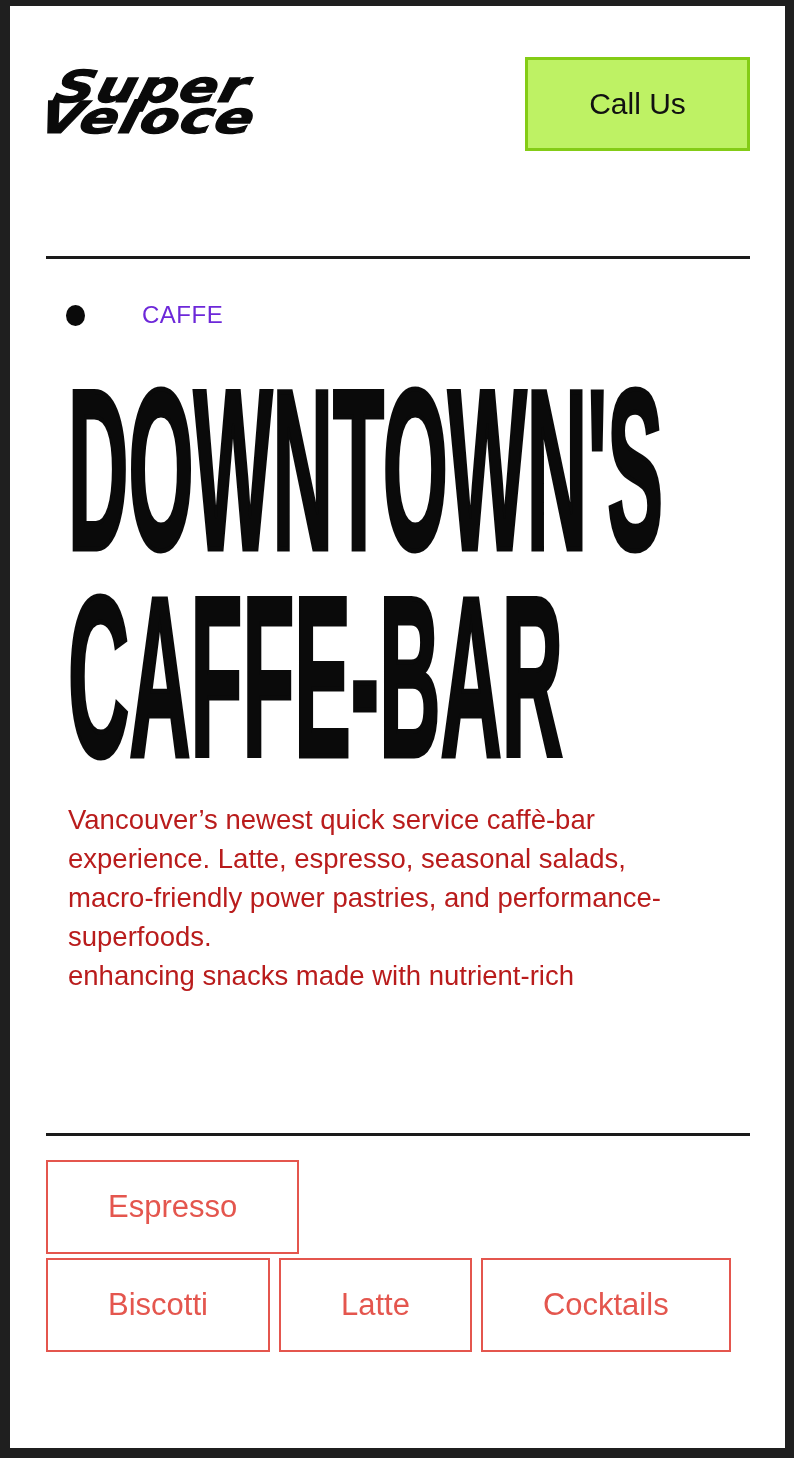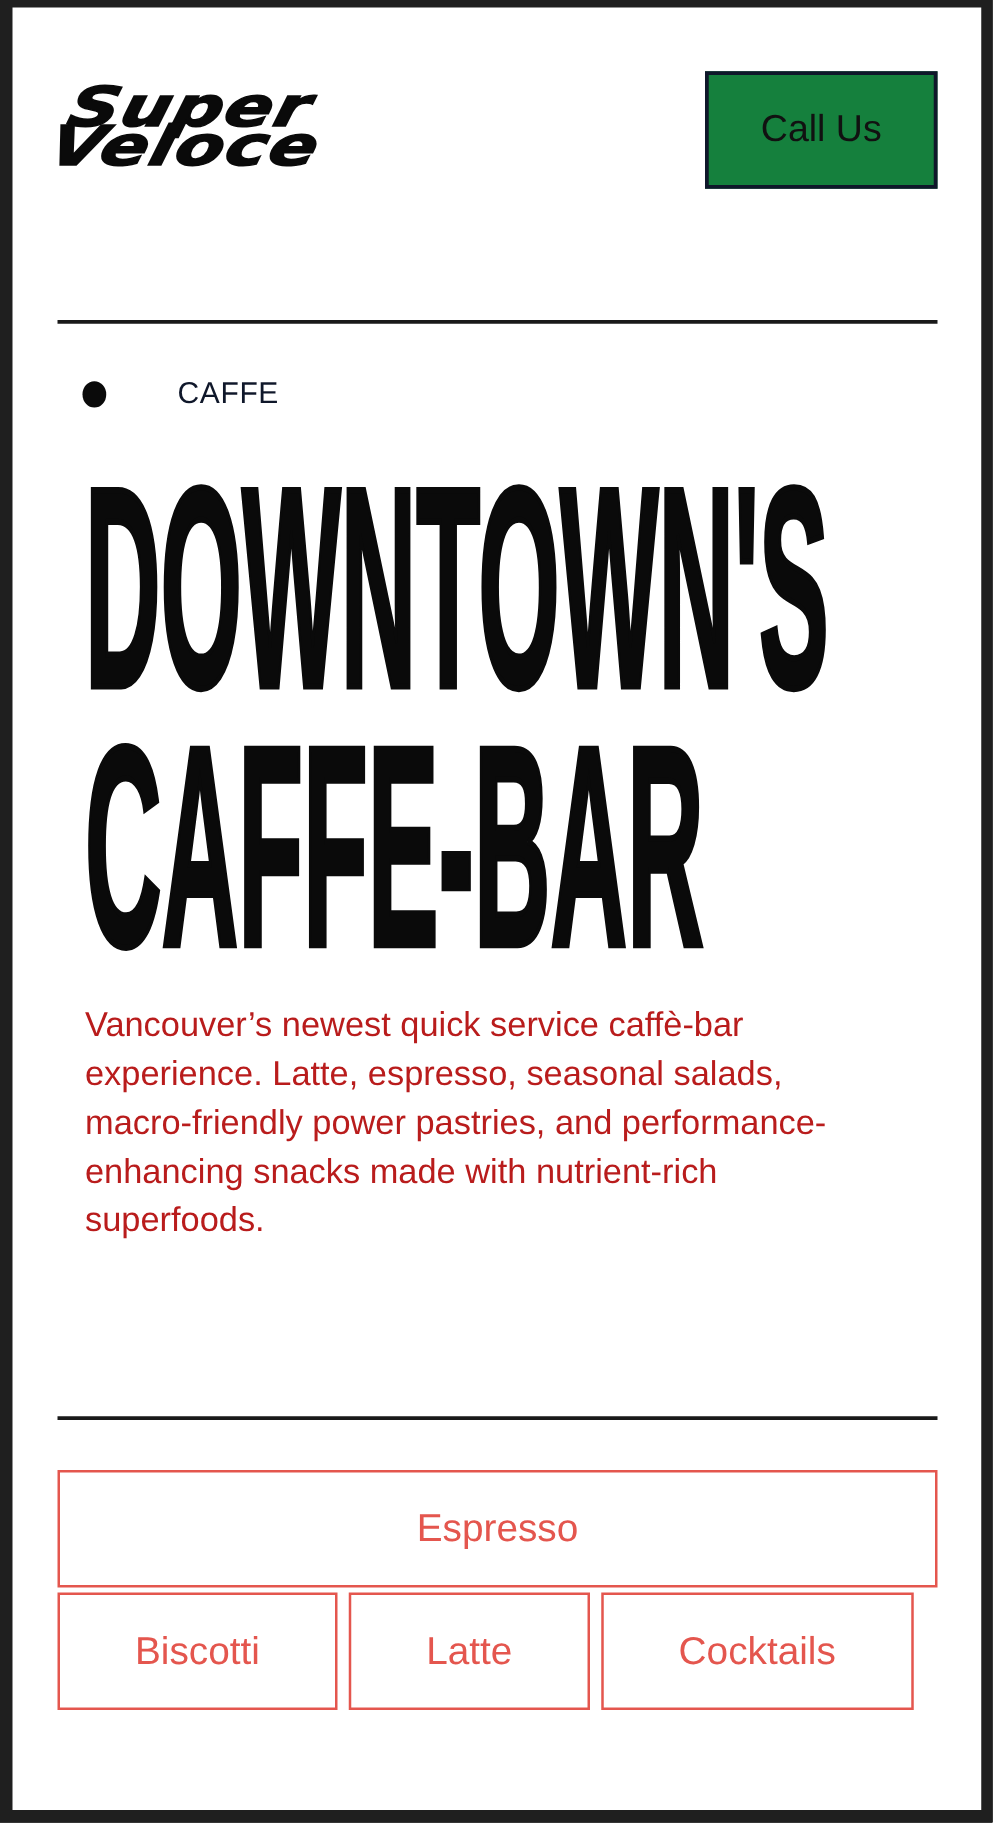--- a/index.html
+++ b/index.html
@@ -42,23 +42,23 @@
     line-height:31px;
     letter-spacing:1px;
     transform:skewX(-14deg) scaleX(1.28);
     transform-origin:0 50%;
     -webkit-text-stroke:1.2px #0a0a0a;
     cursor:pointer;
     white-space:nowrap;
   }
   .logo .l2{margin-left:-6px;}
   .call-btn{
-    width:186px;height:94px;
-    background:#15803d;
-    border:3px solid #0f172a;
+    width:225px;height:94px;
+    background:#bef264;
+    border:3px solid #84cc16;
     font-family:"Liberation Sans", sans-serif;
     font-size:30px;
     color:#111;
     display:flex;align-items:center;justify-content:center;
     cursor:pointer;
   }
   
   .rule{
     border:none;
     border-top:3px solid #1a1a1a;
@@ -75,21 +75,21 @@
   .dot{
     width:19px;height:21px;
     background:#0a0a0a;
     border-radius:50%;
     flex:0 0 auto;
   }
   .eyebrow-text{
     margin-left:57px;
     font-size:24px;
     letter-spacing:0.5px;
-    color:#0f172a;
+    color:#6d28d9;
   }
   
   .hero-title{margin-left:22px;}
   .title-svg{display:block;overflow:visible;}
   .title-svg.line1{margin-top:54px;}
   .title-svg.line2{margin-top:37px;}
   .title-text{
     font-family:"Liberation Sans","DejaVu Sans",sans-serif;
     font-weight:700;
     font-size:228px;
@@ -104,21 +104,21 @@
     line-height:39px;
     color:#b91c1c;
     white-space:nowrap;
   }
   
   .tag-row{
     display:flex;
     gap:9px;
     margin-top:4px;
   }
-  .tag-row.first{margin-top:40px;flex-direction:column;}
+  .tag-row.first{margin-top:24px;}
   .tag{
     height:94px;
     padding:0 60px;
     background:#fff;
     border:2px solid var(--color-accent,#e4564e);
     color:var(--color-accent,#e4564e);
     font-family:"Liberation Sans", sans-serif;
     font-size:31px;
     display:flex;align-items:center;justify-content:center;
     cursor:pointer;
@@ -153,22 +153,22 @@
         </svg>
         <svg class="title-svg line2" width="497" height="170" viewBox="0 0 497 170">
           <text class="title-text" x="0" y="166" textLength="495" lengthAdjust="spacingAndGlyphs">CAFFE-BAR</text>
         </svg>
       </div>
 
       <div class="intro">
         <div>Vancouver’s newest quick service caffè-bar</div>
         <div>experience. Latte, espresso, seasonal salads,</div>
         <div>macro-friendly power pastries, and performance-</div>
+        <div>superfoods.</div>
         <div>enhancing snacks made with nutrient-rich</div>
-        <div>superfoods.</div>
       </div>
     </section>
 
     <hr class="rule rule2">
 
     <section>
 
       <div class="tag-row first">
         <button class="tag">Espresso</button>
       </div>

